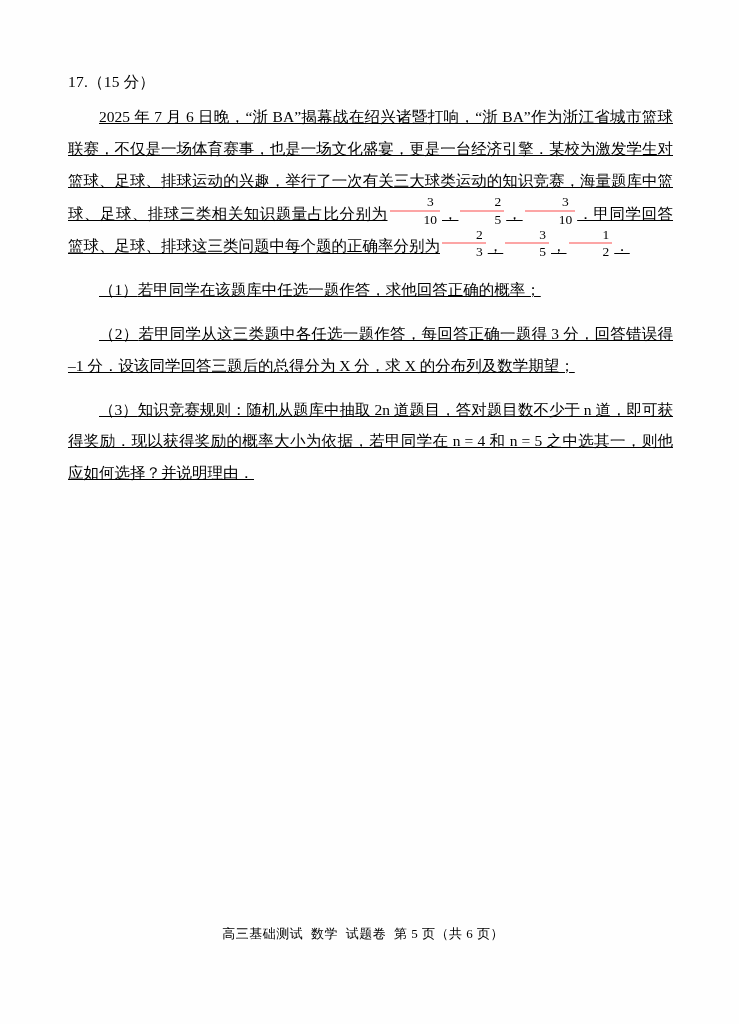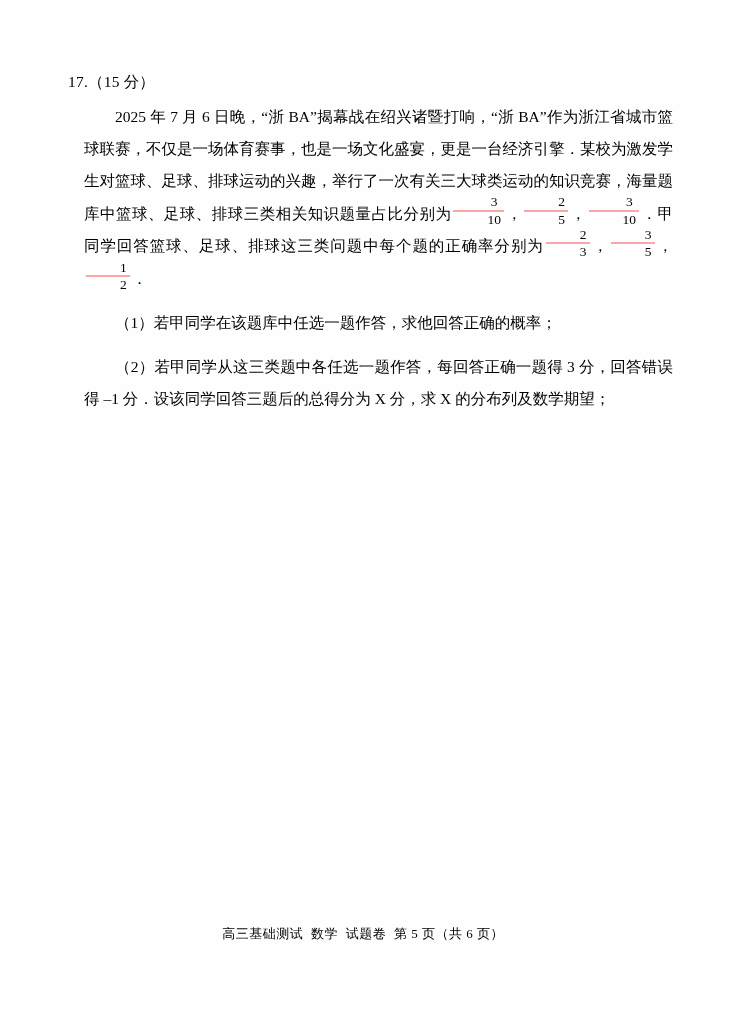--- a/index.html
+++ b/index.html
@@ -32,21 +32,22 @@
     font-size: 15.5px;
     line-height: 1.5;
     margin-bottom: 8px;
     letter-spacing: 0.2px;
   }
   .para {
     font-size: 15.5px;
     line-height: 2.05;
     text-align: justify;
     text-justify: inter-ideograph;
-    margin: 0 0 2px 16px;
+    margin: 0 0 2px 0;
+    text-decoration: underline;
   }
   .indent {
     text-indent: 2em;
   }
   .sub {
     margin-top: 12px;
   }
   .frac {
     display: inline-block;
     vertical-align: -0.52em;
@@ -93,20 +94,23 @@
     </div>
 
     <div class="para indent sub">
       <span>（1）</span><span>若甲同学在该题库中任选一题作答，求他回答正确的概率；</span>
     </div>
 
     <div class="para indent sub">
       <span>（2）</span><span>若甲同学从这三类题中各任选一题作答，每回答正确一题得 3 分，回答错误得 –1 分．设该同学回答三题后的总得分为 X 分，求 X 的分布列及数学期望；</span>
     </div>
 
+    <div class="para indent sub">
+      <span>（3）</span><span>知识竞赛规则：随机从题库中抽取 2n 道题目，答对题目数不少于 n 道，即可获得奖励．现以获得奖励的概率大小为依据，若甲同学在 n = 4 和 n = 5 之中选其一，则他应如何选择？并说明理由．</span>
+    </div>
 
   </div>
 
   <div class="footer">
     <span>高三基础测试</span>
     <span>数学</span>
     <span>试题卷</span>
     <span class="nowrap">第 5 页（共 6 页）</span>
   </div>
 </div>

